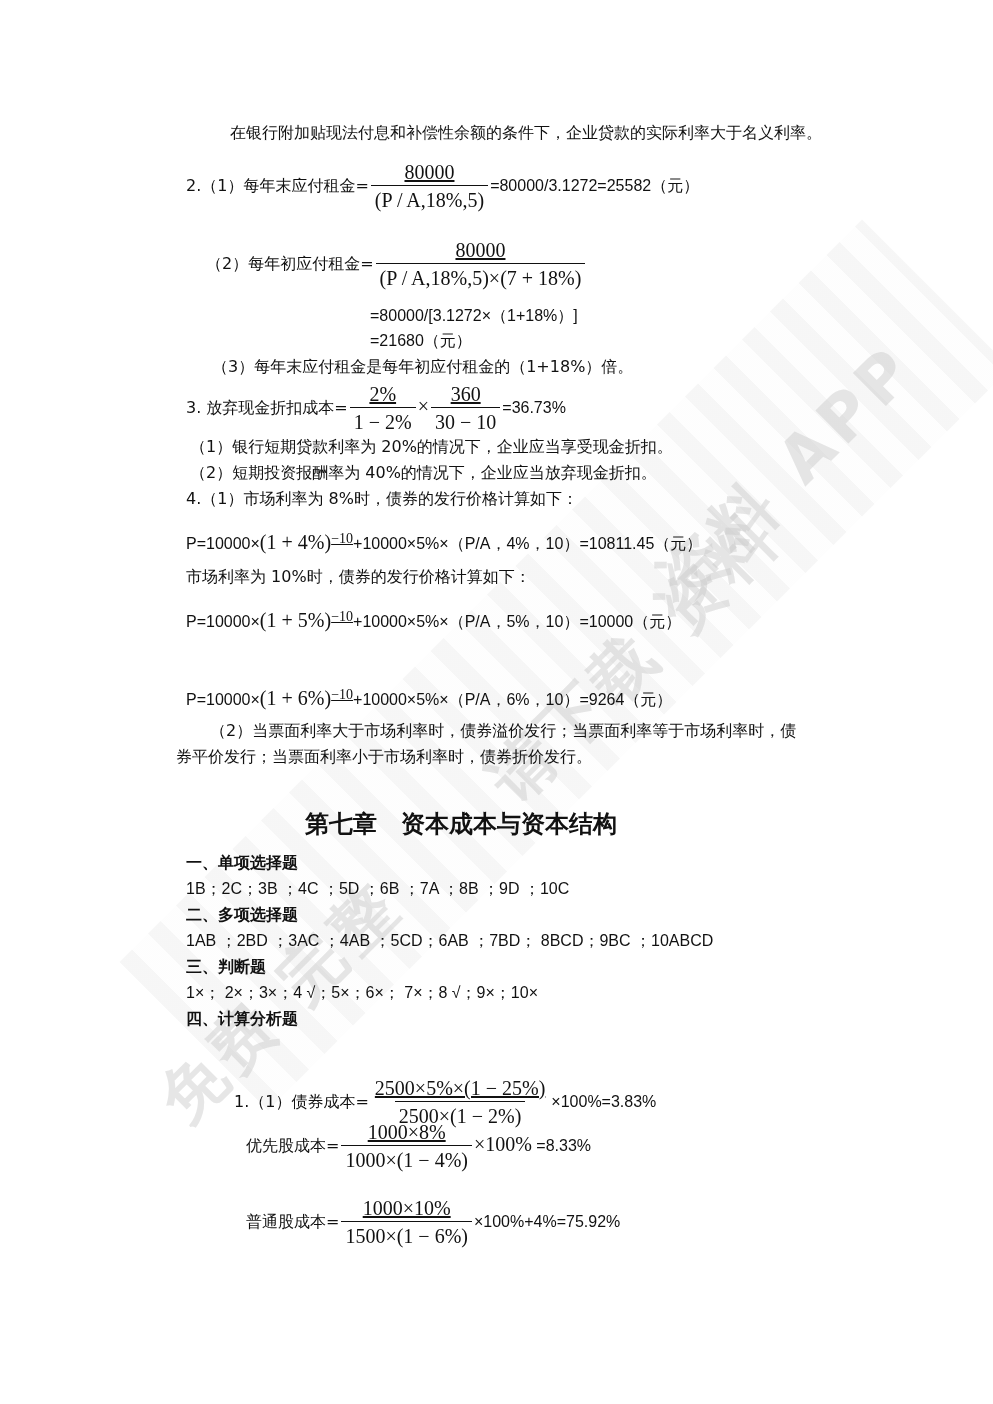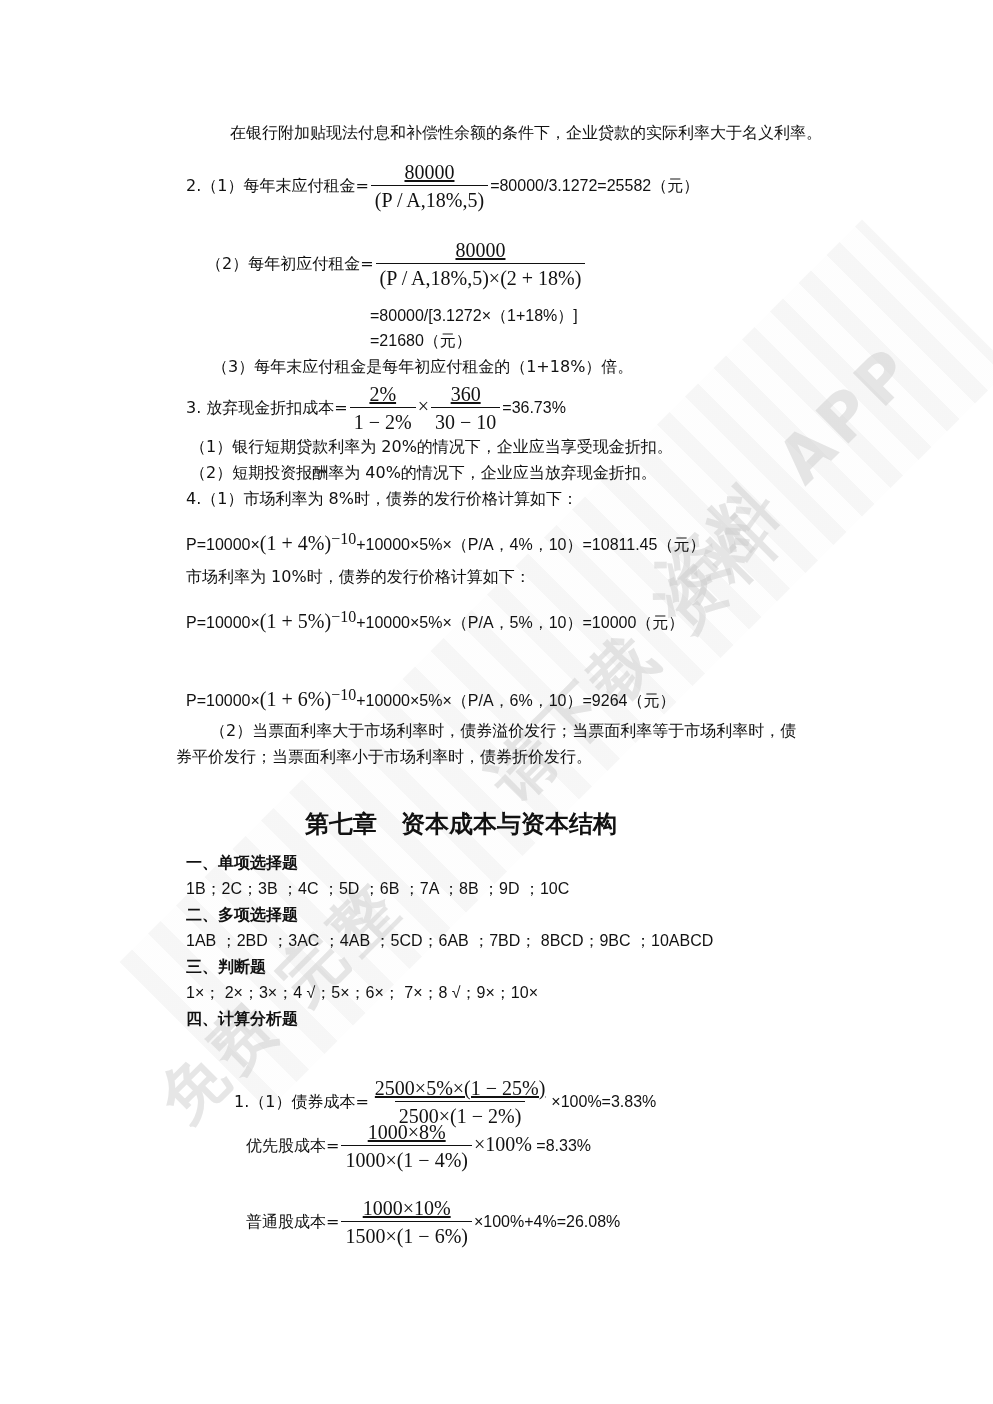--- a/index.html
+++ b/index.html
@@ -20,21 +20,21 @@
     color: rgba(200,200,200,0.45); font-weight: bold; font-size: 64px; white-space: nowrap;
     font-family: "DejaVu Sans", sans-serif; pointer-events: none; letter-spacing: 6px;
   }
   .line { position: absolute; font-size: 16px; line-height: 22px; white-space: nowrap; }
   .cn { font-family: "DejaVu Sans", sans-serif; }
   .num { font-family: "Liberation Sans", sans-serif; }
   .math { font-family: "Liberation Serif", serif; font-size: 20px; }
   .frac { display: inline-flex; flex-direction: column; align-items: center; vertical-align: middle; margin: 0 2px; }
   .frac .n { padding: 0 4px 1px; line-height: 24px; text-decoration: underline; }
   .frac .d { border-top: 1.3px solid #111; padding: 1px 4px 0; line-height: 26px; }
-  sup { font-family: "Liberation Serif", serif; font-size: 16px; }
+  sup { font-family: "Liberation Serif", serif; font-size: 14px; text-decoration: underline; }
   .chapter { position: absolute; left: 0; width: 922px; top: 808px; text-align: center; font-size: 24px; font-weight: bold; }
   .bold { font-weight: bold; }
 </style>
 </head>
 <body>
 
 <div class="page">
 
   <div class="wm-band"></div>
   <div class="wm-text" style="left:640px; top:560px;">资料 APP</div>
@@ -46,21 +46,21 @@
   <div class="line" style="left:186px; top:160px; line-height:52px;">
     <span class="cn">2.（1）每年末应付租金=</span><span class="frac math">
         <span class="n">80000</span>
         <span class="d">(P / A,18%,5)</span>
       </span><span class="num">=80000/3.1272=25582（元）</span>
   </div>
 
   <div class="line" style="left:206px; top:238px; line-height:52px;">
     <span class="cn">（2）每年初应付租金=</span><span class="frac math">
         <span class="n">80000</span>
-        <span class="d">(P / A,18%,5)×(2 + 18%)</span>
+        <span class="d">(P / A,18%,5)×(7 + 18%)</span>
       </span>
   </div>
   <div class="line num" style="left:370px; top:305px;">=80000/[3.1272×（1+18%）]</div>
   <div class="line num" style="left:370px; top:330px;">=21680（元）</div>
   <div class="line cn" style="left:212px; top:356px;">（3）每年末应付租金是每年初应付租金的（1+18%）倍。</div>
 
   <div class="line" style="left:186px; top:380px; line-height:52px;">
     <span class="cn">3. 放弃现金折扣成本=</span><span class="frac math">
         <span class="n">2%</span>
         <span class="d">1 − 2%</span>
@@ -106,16 +106,16 @@
   <div class="line" style="left:246px; top:1118px; line-height:52px;">
     <span class="cn">优先股成本=</span><span class="frac math">
         <span class="n">1000×8%</span>
         <span class="d">1000×(1 − 4%)</span>
       </span><span class="math">×100%</span><span class="num"> =8.33%</span>
   </div>
   <div class="line" style="left:246px; top:1196px; line-height:52px;">
     <span class="cn">普通股成本=</span><span class="frac math">
         <span class="n">1000×10%</span>
         <span class="d">1500×(1 − 6%)</span>
-      </span><span class="num">×100%+4%=26.08%</span>
+      </span><span class="num">×100%+4%=75.92%</span>
   </div>
 
 </div>
 
 </body></html>

